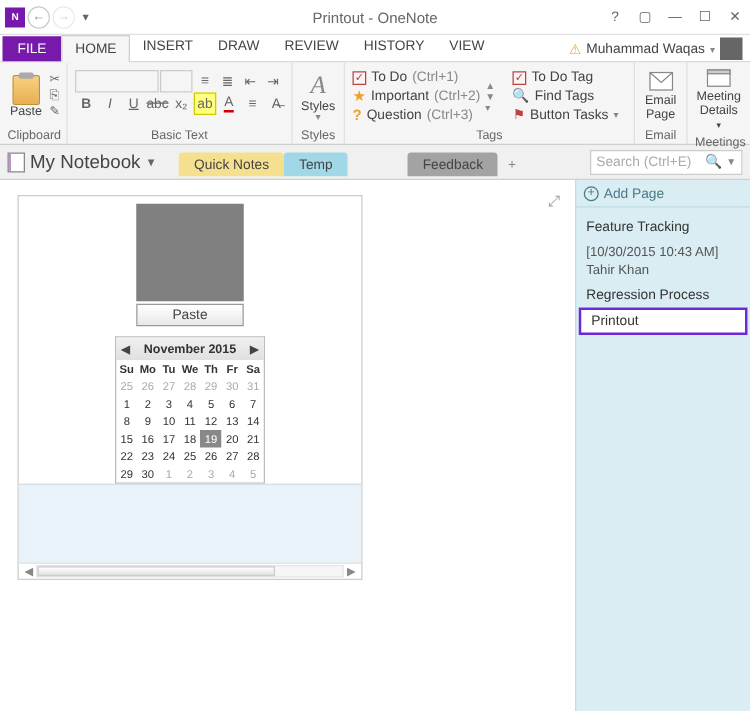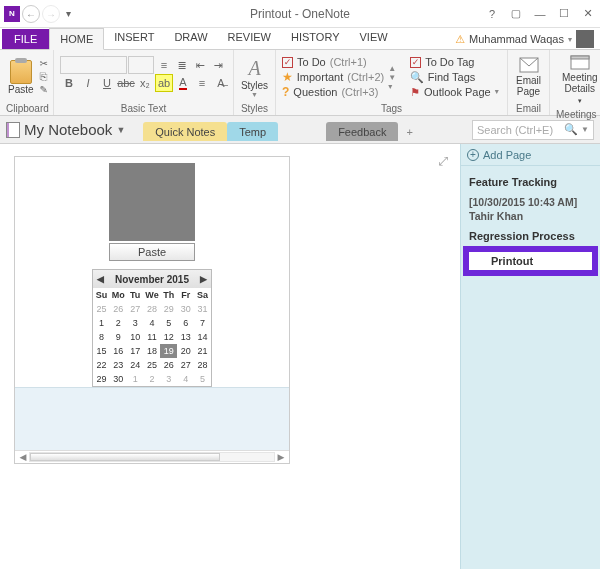--- a/index.html
+++ b/index.html
@@ -86,23 +86,23 @@
 .cal-dh { font-weight: bold; padding: 2px 0; color: #333; }
 .cal-d { padding: 2px 0; color: #333; }
 .cal-d.dim { color: #aaa; }
 .cal-d.sel { background: #888; color: #fff; }
 
 
 .rpane { width: 140px; background: #d9edf2; border-left: 1px solid #c0dce4; display: flex; flex-direction: column; }
 .addpage { height: 22px; border-bottom: 1px solid #c0dce4; display: flex; align-items: center; padding: 0 6px; color: #4a7a8a; font-size: 11px; gap: 4px; }
 .addpage .plus { width: 12px; height: 12px; border: 1px solid #4a7a8a; border-radius: 50%; display: flex; align-items: center; justify-content: center; font-size: 10px; line-height: 10px; }
 .pagelist { padding: 6px 0; }
-.pageitem { padding: 3px 8px; font-size: 11px; color: #333; line-height: 14px; font-weight: bold; }
+.pageitem { padding: 3px 8px; font-size: 11px; color: #333; line-height: 14px; }
 .pageitem.sub { color: #555; font-size: 10.5px; }
-.pageitem.selected { background: #fff; border: 6px solid #6d28d9; margin: 0 2px; padding: 2px 22px; }
+.pageitem.selected { background: #fff; border: 2px solid #6d28d9; margin: 0 2px; padding: 2px 8px; }
 </style>
 </head>
 <body>
 
 <div class="titlebar">
   <div class="tb-left">
     <div class="tb-appicon">N</div>
     <div class="tb-navbtn">←</div>
     <div class="tb-navbtn" style="opacity:.4">→</div>
     <div class="tb-qat">▾</div>
@@ -226,21 +226,21 @@
         <div class="tag-line">
             <span class="chk">✓</span>
             <span>To Do Tag</span>
           </div>
         <div class="tag-line">
             <span style="color:#888">🔍</span>
             <span>Find Tags</span>
           </div>
         <div class="tag-line">
             <span class="flag">⚑</span>
-            <span>Outlook Page</span> 
+            <span>Button Tasks</span> 
             <span style="font-size:8px;color:#888">▾</span>
           </div>
       </div>
     </div>
     <div class="rgroup-label">Tags</div>
   </div>
 
   <div class="rgroup" style="width:42px">
     <div class="rgroup-content" style="justify-content:center">
       <div class="bigbtn">
@@ -249,21 +249,21 @@
             <path d="M1 1 L10 9 L19 1" fill="none" stroke="#888"></path>
           </svg>
         <span>Email</span>
         <span>Page</span>
       </div>
     </div>
     <div class="rgroup-label">Email</div>
   </div>
 
   <div class="rgroup" style="width:50px;border-right:none">
-    <div class="rgroup-content" style="">
+    <div class="rgroup-content" style="justify-content:center">
       <div class="bigbtn">
         <svg width="20" height="16">
             <rect x="1" y="2" width="18" height="13" fill="#fff" stroke="#888"></rect>
             <rect x="1" y="2" width="18" height="3" fill="#ccc" stroke="#888"></rect>
           </svg>
         <span>Meeting</span>
         <span><span>Details</span> <span style="font-size:7px">▾</span></span>
       </div>
     </div>
     <div class="rgroup-label">Meetings</div>

